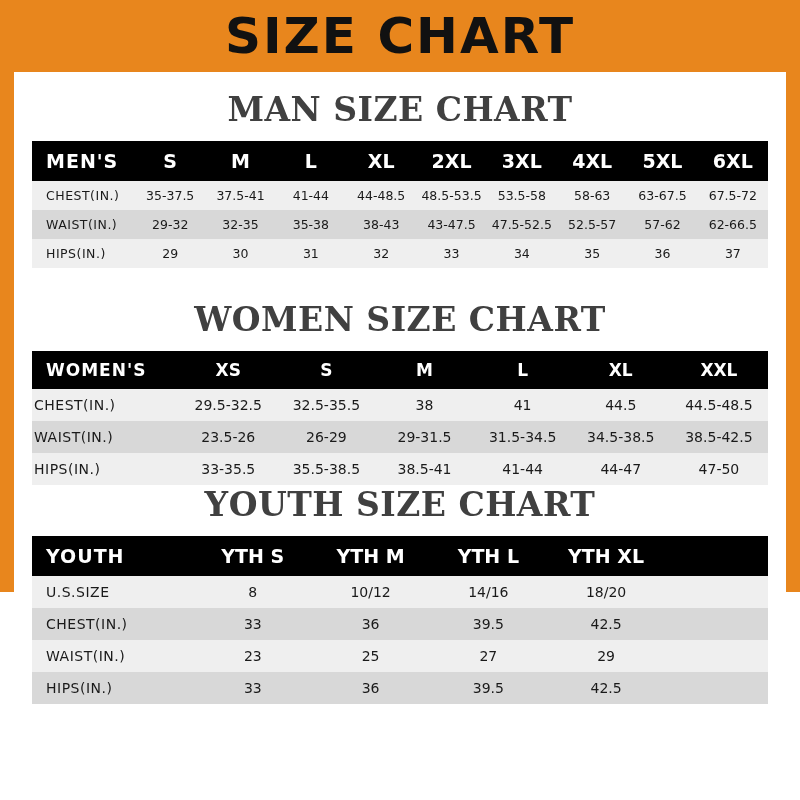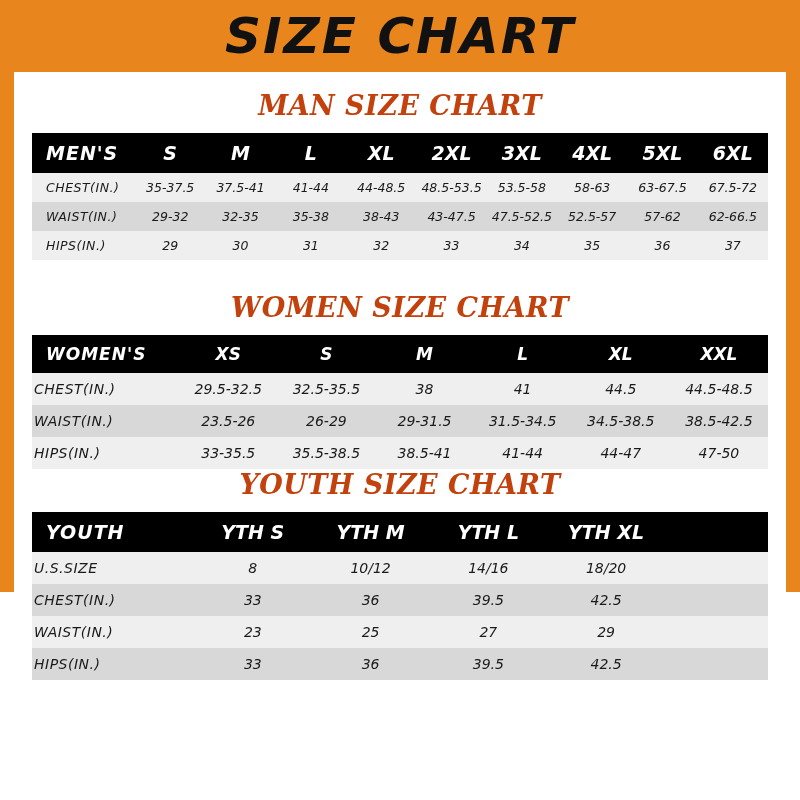--- a/index.html
+++ b/index.html
@@ -14,21 +14,20 @@
     overflow: hidden;
   }
   .page {
     position: relative;
     width: 800px;
     height: 592px;
     box-sizing: border-box;
     background: #fff;
     border-left: 14px solid #e8861d;
     border-right: 14px solid #e8861d;
-    font-style: italic;
   }
   .banner {
     height: 72px;
     background: #e8861d;
     display: flex;
     align-items: center;
     justify-content: center;
     margin: 0 -14px;
   }
   .banner-title {
@@ -39,22 +38,22 @@
     color: #111111;
     line-height: 1;
   }
   .content {
     padding: 0 18px;
   }
   .section-title {
     text-align: center;
     font-family: "DejaVu Serif", serif;
     font-weight: bold;
-    font-size: 27px;
-    color: #c2410c;
+    font-size: 33px;
+    color: #404040;
     letter-spacing: 0.5px;
   }
   .t-man { margin-top: 18px; margin-bottom: 12px; }
   .t-women { margin-top: 32px; margin-bottom: 12px; }
   .t-youth { margin-bottom: 12px; }
 
   table.chart {
     width: 100%;
     border-collapse: collapse;
     table-layout: fixed;
@@ -98,21 +97,21 @@
   #men-table tbody td { font-size: 12.5px; }
 
   
   #women-table col.c0 { width: 20%; }
   #women-table thead th { font-size: 17px; margin-left: 16px; }
   #women-table tbody td { font-size: 14px; padding: 8px 2px; }
 
   
   #youth-table col.c0 { width: 22%; }
   #youth-table thead th { font-size: 19px; margin-left: 47px; }
-  #youth-table tbody td { font-size: 14px; padding: 8px 2px; }
+  #youth-table tbody td { font-size: 14px; padding: 8px 14px; }
   #youth-table col.cempty { width: 14%; }
 
   .notice {
     margin-top: 22px;
     padding: 0 10px;
     text-align: center;
     color: #d8361b;
     font-family: "Liberation Serif", serif;
     font-size: 19px;
     line-height: 1.35;

